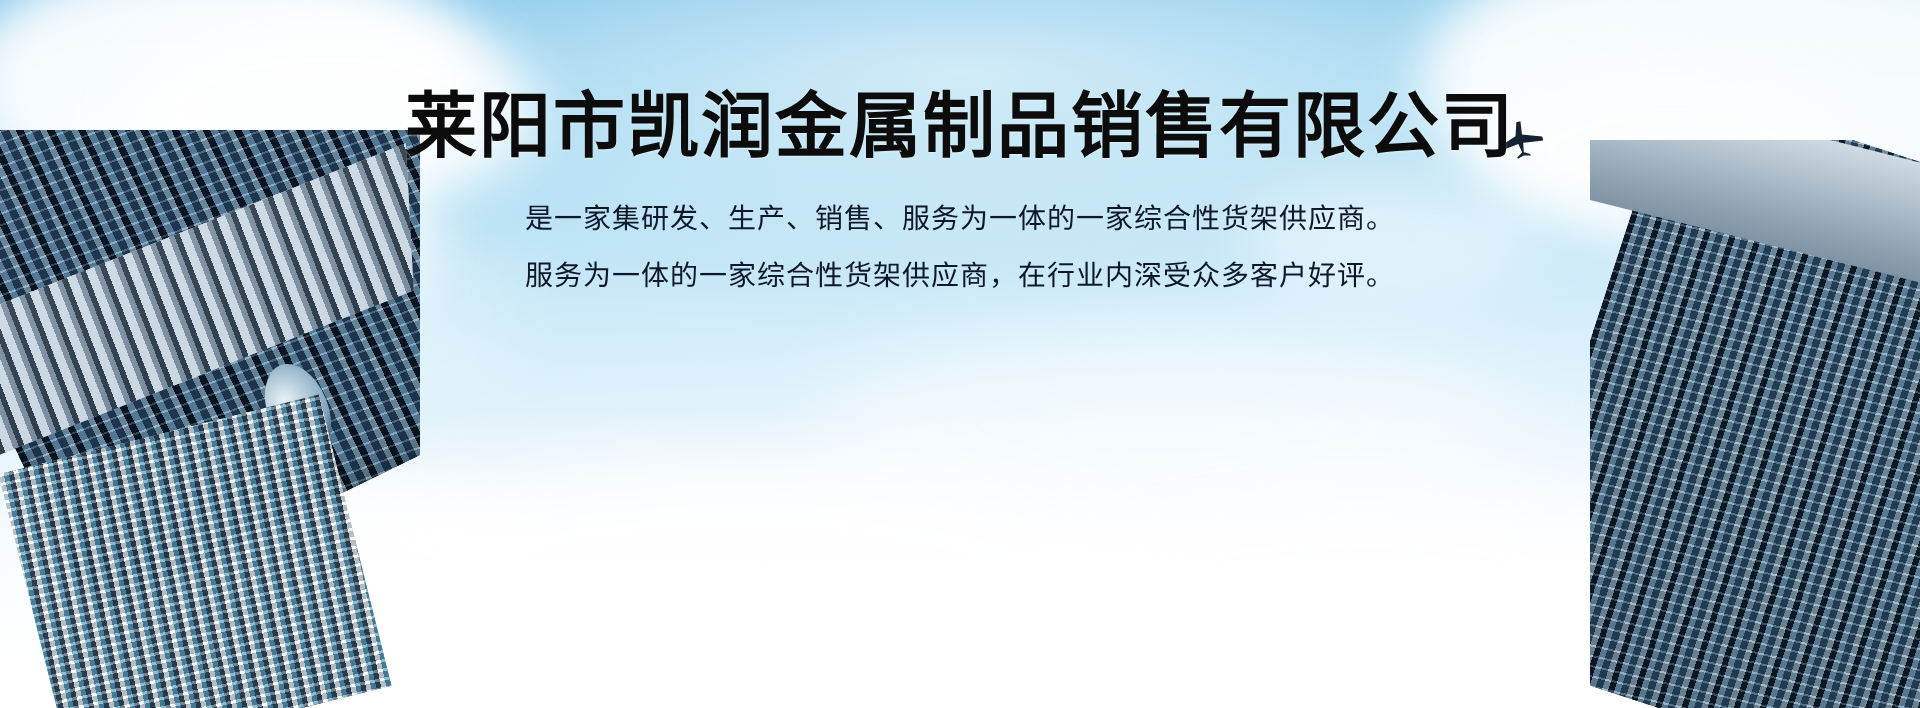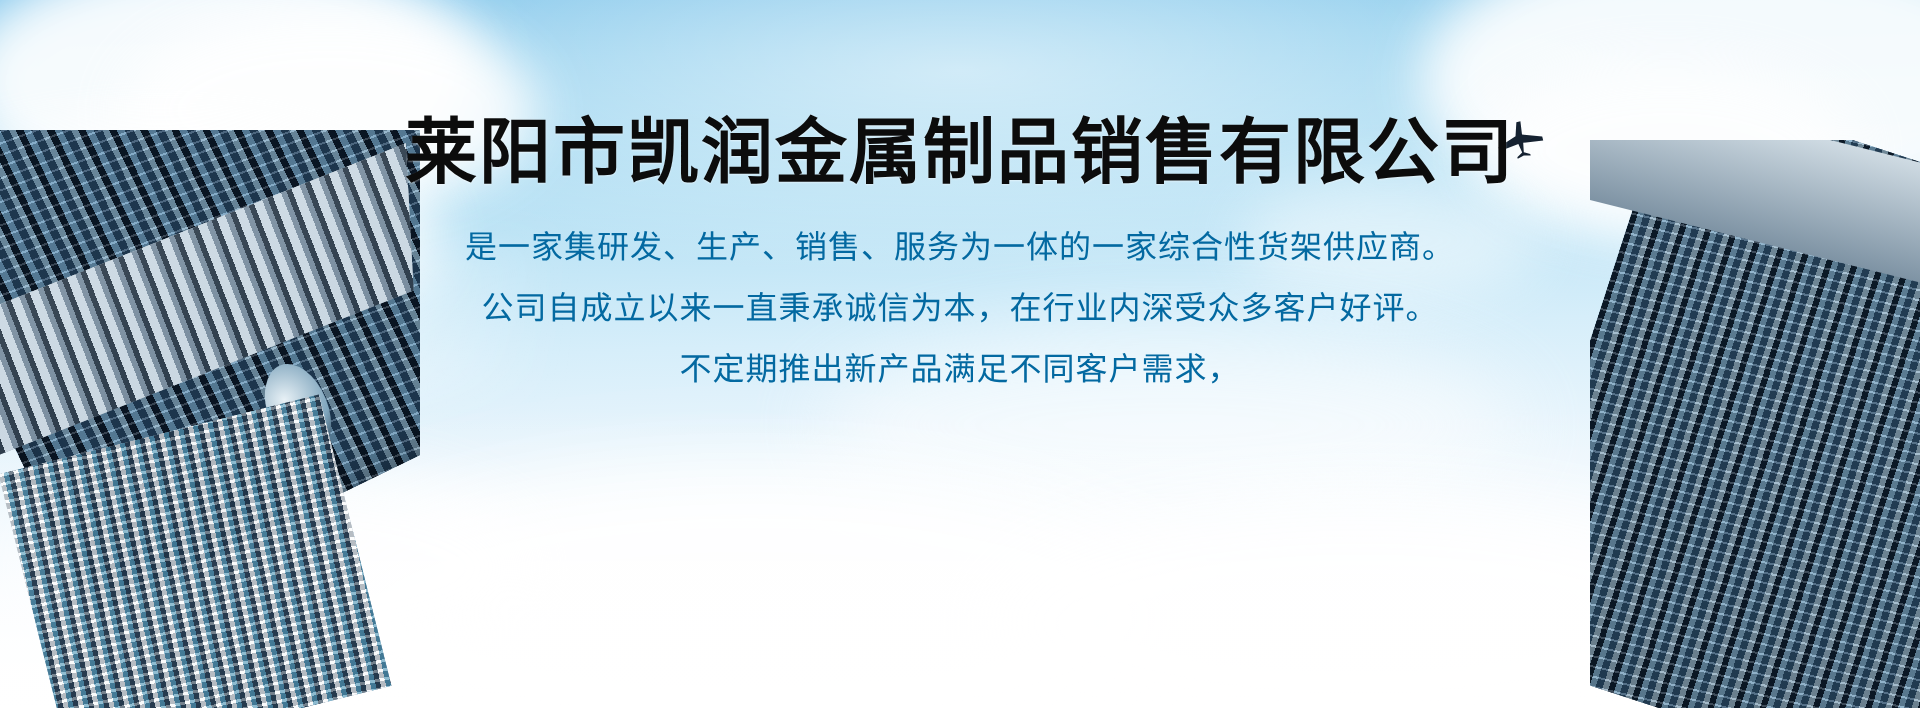--- a/index.html
+++ b/index.html
@@ -139,41 +139,41 @@
   
   .plane{
     position:absolute;left:1495px;top:118px;width:54px;height:40px;
     transform:rotate(-14deg);
   }
 
   
   .content{
     position:absolute;left:0;right:0;top:0;bottom:0;
     display:flex;flex-direction:column;align-items:center;
-    padding-top:116px;
+    padding-top:90px;
   }
   .headline{
     margin:0;
     font-size:72px;
     line-height:1;
     font-weight:bold;
     letter-spacing:2px;
     color:#0c0c0c;
     text-shadow:0 1px 2px rgba(255,255,255,.45);
     white-space:nowrap;
   }
   .desc{
     margin-top:42px;
     display:flex;flex-direction:column;align-items:center;
     gap:26px;
   }
   .desc-line{
-    font-size:32px;
+    font-size:28px;
     line-height:1.1;
-    color:#0369a1;
+    color:#0f172a;
     letter-spacing:1px;
     white-space:nowrap;
   }
 </style>
 </head>
 <body>
 
 <div id="banner">
 
   <div class="sky">
@@ -205,18 +205,17 @@
 
   <svg class="plane" viewBox="0 0 64 48">
     <path d="M30 4 L35 4 L33 20 L56 28 L56 33 L32 30 L30 41 L37 45 L37 47 L29 45 L21 47 L21 45 L28 41 L26 30 L2 33 L2 28 L25 20 Z" fill="#152231"></path>
   </svg>
 
   <div class="content">
     <h1 class="headline">莱阳市凯润金属制品销售有限公司</h1>
 
     <div class="desc">
       <div class="desc-line">是一家集研发、生产、销售、服务为一体的一家综合性货架供应商。</div>
-      <div class="desc-line">公司自成立以来一直秉承诚信为本，在行业内深受众多客户好评。</div>
-      <div class="desc-line">不定期推出新产品满足不同客户需求，</div>
+      <div class="desc-line">服务为一体的一家综合性货架供应商，在行业内深受众多客户好评。</div>
     </div>
   </div>
 
 </div>
 
 </body></html>

